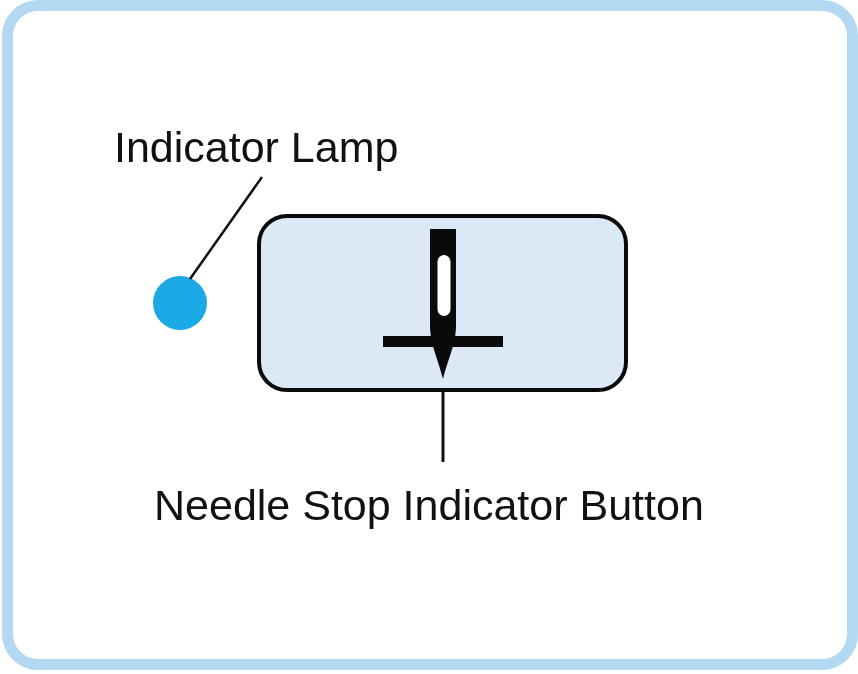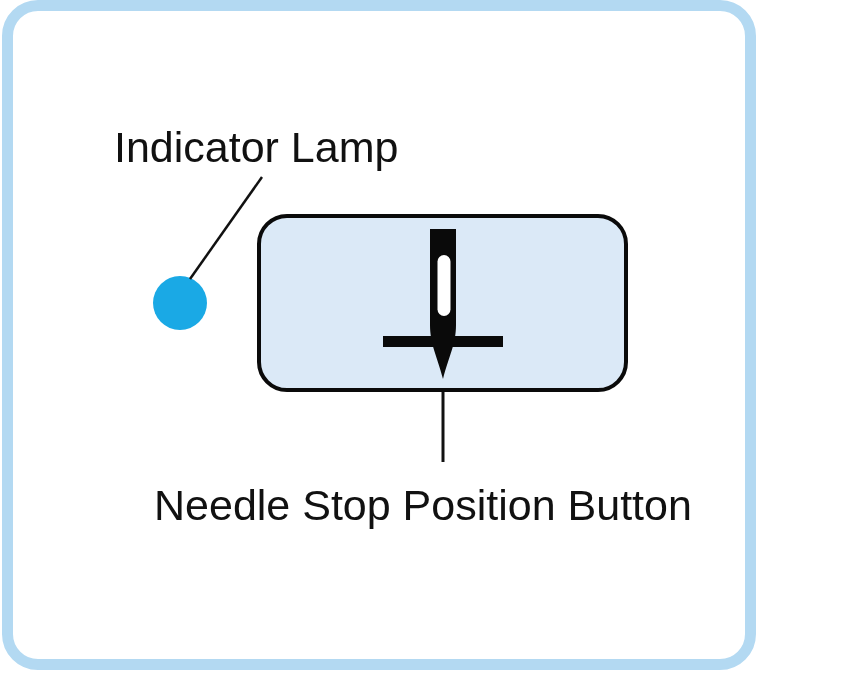--- a/index.html
+++ b/index.html
@@ -3,21 +3,21 @@
 <meta charset="utf-8">
 <style>
   html, body {
     margin: 0;
     padding: 0;
     background: #ffffff;
     font-family: "Liberation Sans", sans-serif;
   }
   .canvas {
     position: relative;
-    width: 756px;
+    width: 858px;
     height: 674px;
     background: var(--background, #ffffff);
     overflow: hidden;
     text-align: center;
   }
   .frame {
     position: absolute;
     left: 2px;
     top: 0px;
     right: 0px;
@@ -106,15 +106,15 @@
 
       <rect class="needle-shape" x="122" y="118" width="120" height="11"></rect>
     </svg>
   </div>
 
   <svg class="overlay">
     <line class="leader" x1="262" y1="177" x2="190" y2="279" stroke-width="2.5"></line>
     <line class="leader" x1="443" y1="392" x2="443" y2="462" stroke-width="3"></line>
   </svg>
 
-  <span class="label label-needle-stop">Needle Stop Position Button</span>
+  <span class="label label-needle-stop">Needle Stop Indicator Button</span>
 
 </div>
 
 </body></html>

